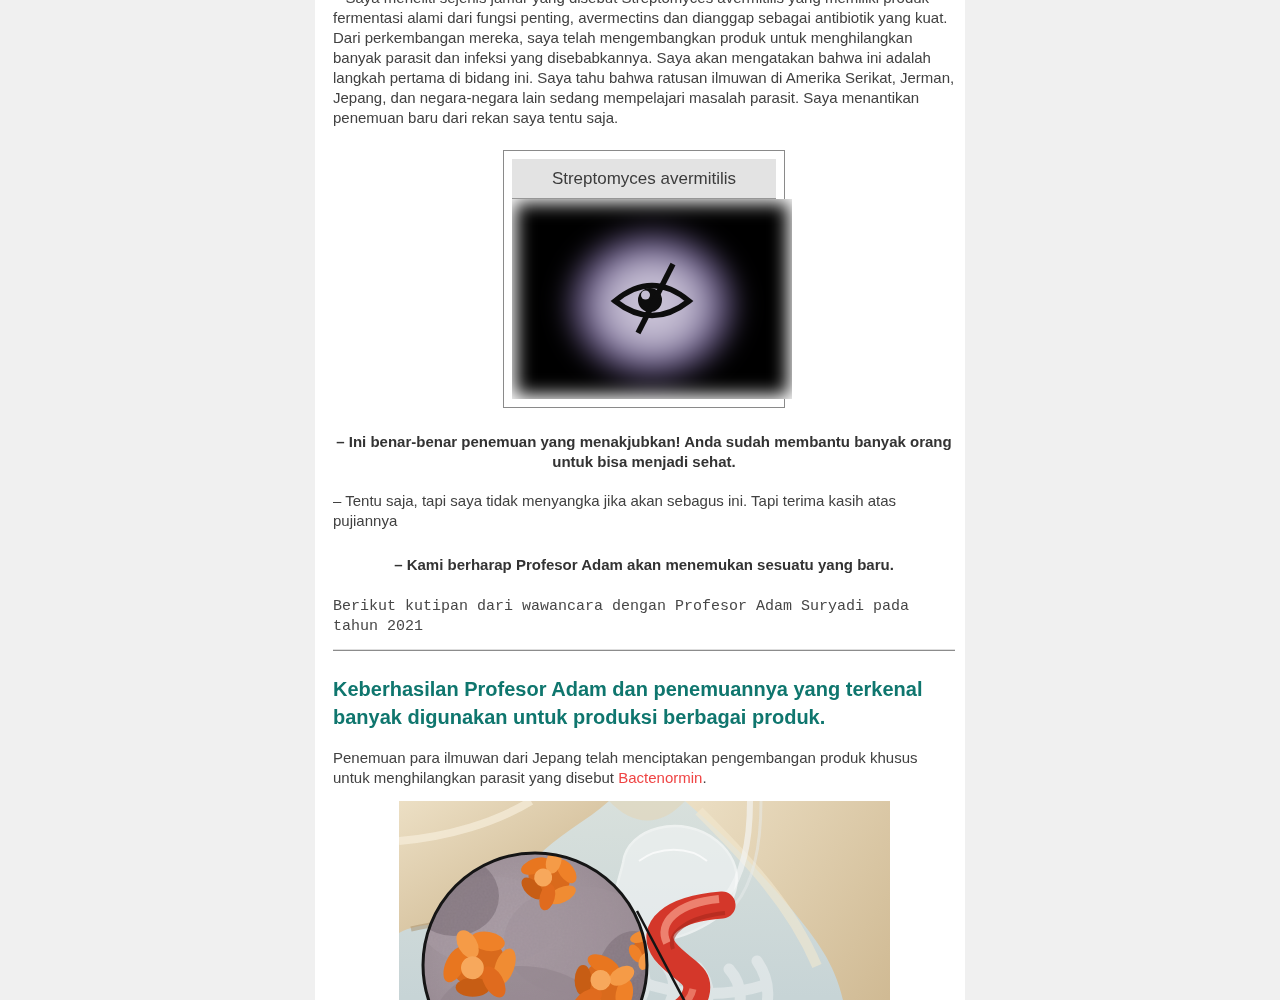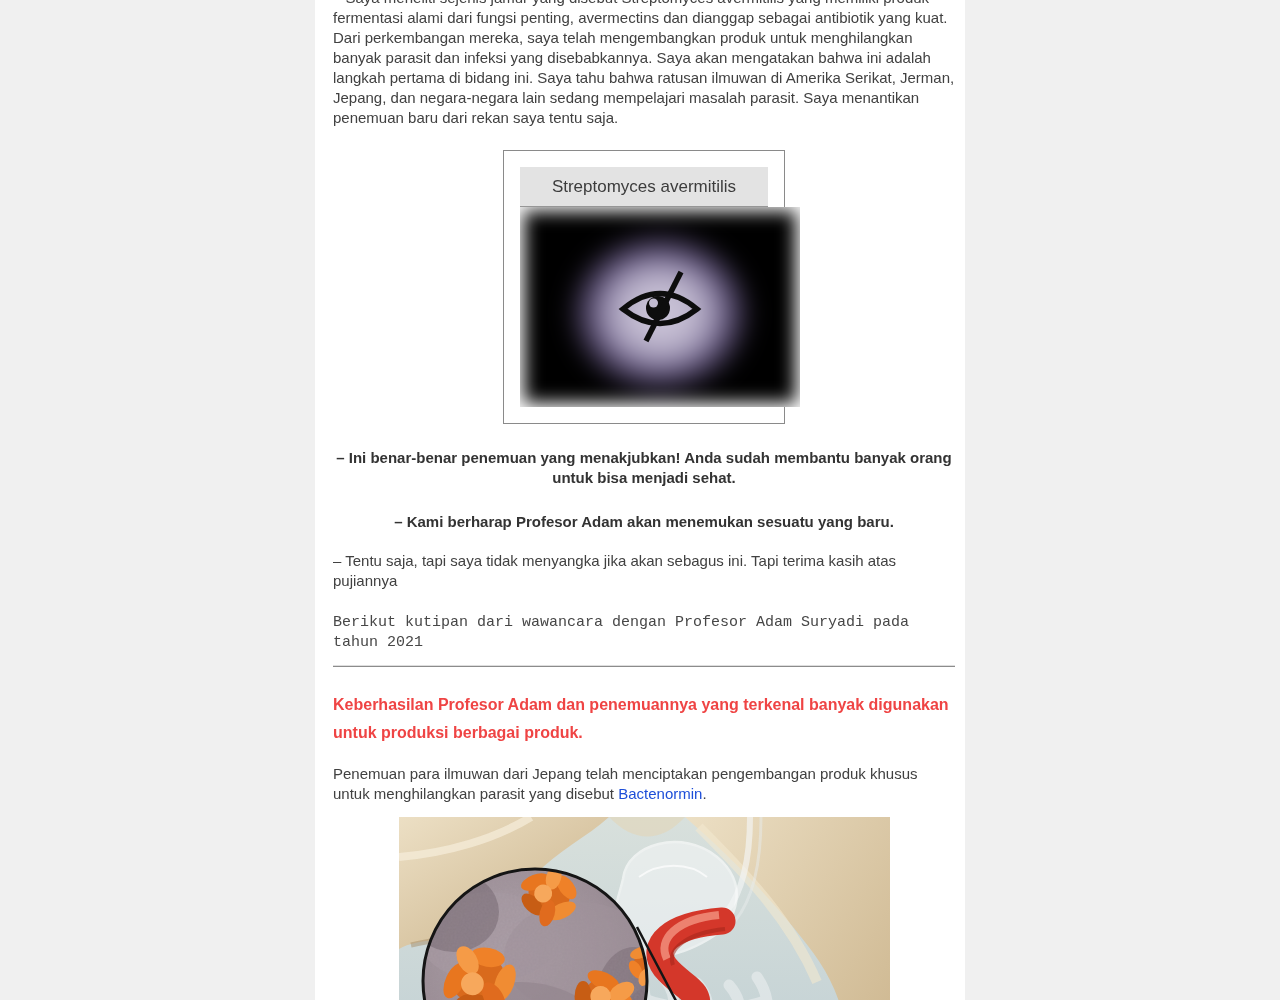--- a/index.html
+++ b/index.html
@@ -18,29 +18,29 @@
   }
   .cut-top{margin-top:-12px;}
   .q-bold{font-weight:bold;color:#333333;margin-top:24px;text-align:center;}
   .q{margin-top:19px;}
   .note{margin-top:22px;color:#474747;font-family:Liberation Mono, monospace;}
   hr.divider{
     margin:12px 0 24px 0;border:0;height:0;
     border-top:1px solid #dedede;border-bottom:1px solid #8c8c8c;
   }
   h2.heading{
-    margin:0 0 17px 0;font-size:16px;line-height:28px;color:#ef4444;
+    margin:0 0 17px 0;font-size:20px;line-height:28px;color:#0f766e;
     font-weight:bold;
   }
   .product{margin:0 0 13px 0;}
-  a.red-link{color:#1d4ed8;text-decoration:none;cursor:pointer;}
+  a.red-link{color:#ef4444;text-decoration:none;cursor:pointer;}
 
   
   figure.fig{
-    width:282px;margin:22px auto 12px auto;padding:16px;
+    width:282px;margin:22px auto 12px auto;padding:8px;
     border:1px solid #8a8a8a;box-sizing:border-box;background:#fff;
   }
   .fig-cap{
     height:39px;line-height:39px;text-align:center;
     background:#e3e3e3;border-bottom:1px solid #979797;
     font-size:17px;color:#3c3c3c;
   }
   .censored{
     position:relative;width:280px;height:200px;background:#ffffff;overflow:hidden;
   }
@@ -77,23 +77,23 @@
           <path d="M8,47 Q45,16 82,47 Q45,76 8,47 Z" fill="none" stroke="#0d0d0d" stroke-width="5.5"></path>
           <circle cx="43" cy="46" r="12" fill="#0d0d0d"></circle>
           <circle cx="38.5" cy="41" r="4.5" fill="#c3bcd2"></circle>
           <line x1="66" y1="10" x2="31" y2="79" stroke="#0d0d0d" stroke-width="5.5"></line>
         </svg>
       </div>
     </figure>
 
     <p class="para q-bold">– Ini benar-benar penemuan yang menakjubkan! Anda sudah membantu banyak orang untuk bisa menjadi sehat.</p>
 
+    <p class="para q">– Tentu saja, tapi saya tidak menyangka jika akan sebagus ini. Tapi terima kasih atas pujiannya</p>
+
     <p class="para q-bold">– Kami berharap Profesor Adam akan menemukan sesuatu yang baru.</p>
-
-    <p class="para q">– Tentu saja, tapi saya tidak menyangka jika akan sebagus ini. Tapi terima kasih atas pujiannya</p>
 
     <p class="para note">Berikut kutipan dari wawancara dengan Profesor Adam Suryadi pada tahun 2021</p>
 
     <hr class="divider">
 
     <h2 class="heading">Keberhasilan Profesor Adam dan penemuannya yang terkenal banyak digunakan untuk produksi berbagai produk.</h2>
 
     <p class="para product">
       <span>Penemuan para ilmuwan dari Jepang telah menciptakan pengembangan produk khusus untuk menghilangkan parasit yang disebut </span><a class="red-link">Bactenormin</a><span>.</span>
     </p>

